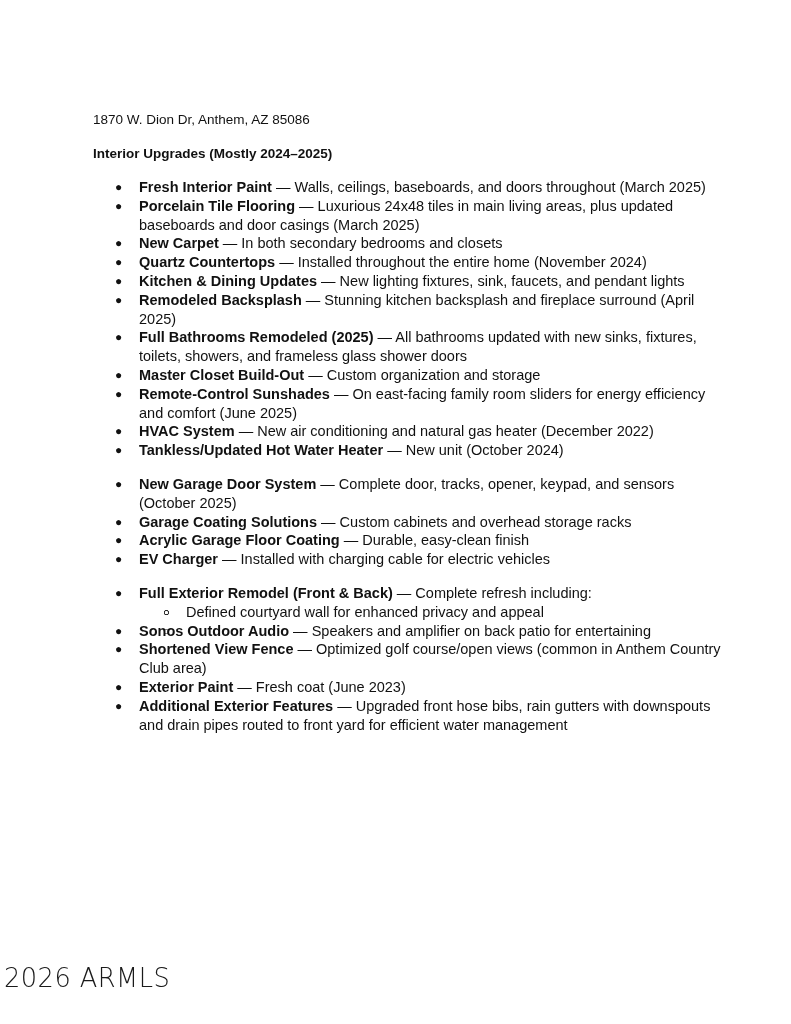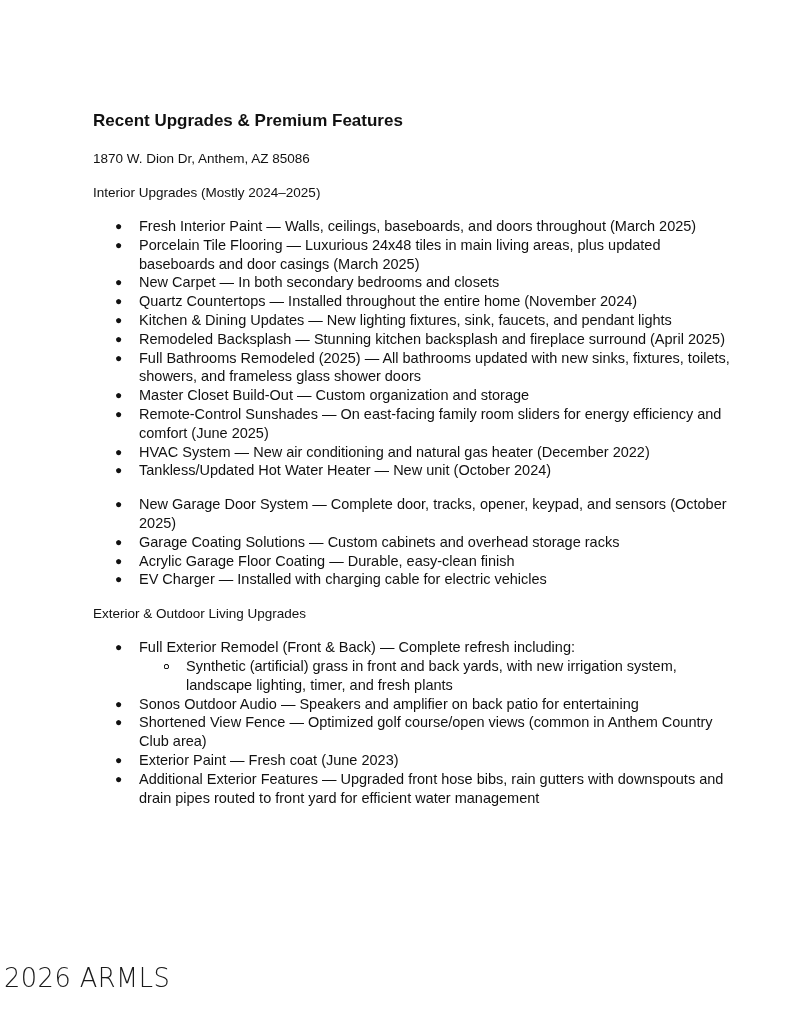--- a/index.html
+++ b/index.html
@@ -28,21 +28,21 @@
       line-height: 22px;
     }
     .address {
       font-size: 13.5px;
       font-weight: normal;
       margin: 0 0 15px 0;
       line-height: 19px;
     }
     .section-heading {
       font-size: 13.5px;
-      font-weight: normal;
+      font-weight: bold;
       margin: 0 0 15px 0;
       line-height: 19px;
     }
     ul.items {
       list-style: none;
       margin: 0 0 15px 0;
       padding: 0;
     }
     ul.items > li {
       position: relative;
@@ -51,21 +51,21 @@
       line-height: 18.8px;
     }
     ul.items > li > .bullet {
       position: absolute;
       left: 22px;
       top: 0;
       font-size: 12px;
       line-height: 18.8px;
     }
     .item-name {
-      font-weight: normal;
+      font-weight: bold;
     }
     ul.sub {
       list-style: none;
       margin: 0;
       padding: 0;
     }
     ul.sub > li {
       position: relative;
       padding-left: 47px;
       margin-left: 0;
@@ -89,21 +89,20 @@
       letter-spacing: 0.5px;
       color: #1a1a1a;
       transform: scaleX(0.95);
       transform-origin: left top;
     }
   </style>
 </head>
 <body>
 
 <div class="page">
-  <div class="title">Recent Upgrades &amp; Premium Features</div>
   <div class="address">1870 W. Dion Dr, Anthem, AZ 85086</div>
   <div id="sections">
       <div class="section-heading">Interior Upgrades (Mostly 2024–2025)</div>
       <ul class="items">
         <li><span class="bullet">●</span><span class="item-name">Fresh Interior Paint</span><span> — </span><span>Walls, ceilings, baseboards, and doors throughout (March 2025)</span></li>
         <li><span class="bullet">●</span><span class="item-name">Porcelain Tile Flooring</span><span> — </span><span>Luxurious 24x48 tiles in main living areas, plus updated baseboards and door casings (March 2025)</span></li>
         <li><span class="bullet">●</span><span class="item-name">New Carpet</span><span> — </span><span>In both secondary bedrooms and closets</span></li>
         <li><span class="bullet">●</span><span class="item-name">Quartz Countertops</span><span> — </span><span>Installed throughout the entire home (November 2024)</span></li>
         <li><span class="bullet">●</span><span class="item-name">Kitchen &amp; Dining Updates</span><span> — </span><span>New lighting fixtures, sink, faucets, and pendant lights</span></li>
         <li><span class="bullet">●</span><span class="item-name">Remodeled Backsplash</span><span> — </span><span>Stunning kitchen backsplash and fireplace surround (April 2025)</span></li>
@@ -112,27 +111,26 @@
         <li><span class="bullet">●</span><span class="item-name">Remote-Control Sunshades</span><span> — </span><span>On east-facing family room sliders for energy efficiency and comfort (June 2025)</span></li>
         <li><span class="bullet">●</span><span class="item-name">HVAC System</span><span> — </span><span>New air conditioning and natural gas heater (December 2022)</span></li>
         <li><span class="bullet">●</span><span class="item-name">Tankless/Updated Hot Water Heater</span><span> — </span><span>New unit (October 2024)</span></li>
       </ul>
       <ul class="items">
         <li><span class="bullet">●</span><span class="item-name">New Garage Door System</span><span> — </span><span>Complete door, tracks, opener, keypad, and sensors (October 2025)</span></li>
         <li><span class="bullet">●</span><span class="item-name">Garage Coating Solutions</span><span> — </span><span>Custom cabinets and overhead storage racks</span></li>
         <li><span class="bullet">●</span><span class="item-name">Acrylic Garage Floor Coating</span><span> — </span><span>Durable, easy-clean finish</span></li>
         <li><span class="bullet">●</span><span class="item-name">EV Charger</span><span> — </span><span>Installed with charging cable for electric vehicles</span></li>
       </ul>
-      <div class="section-heading">Exterior &amp; Outdoor Living Upgrades</div>
       <ul class="items">
         <li><span class="bullet">●</span><span class="item-name">Full Exterior Remodel (Front &amp; Back)</span><span> — </span><span>Complete refresh including:</span><ul class="sub">
             <li><span class="sub-bullet">○</span></li>
             <li><span class="sub-bullet">○</span></li>
+            <li><span class="sub-bullet">○</span><span>Defined courtyard wall for enhanced privacy and appeal</span></li>
             <li><span class="sub-bullet">○</span></li>
-            <li><span class="sub-bullet">○</span><span>Synthetic (artificial) grass in front and back yards, with new irrigation system, landscape lighting, timer, and fresh plants</span></li>
           </ul></li>
         <li><span class="bullet">●</span><span class="item-name">Sonos Outdoor Audio</span><span> — </span><span>Speakers and amplifier on back patio for entertaining</span></li>
         <li><span class="bullet">●</span><span class="item-name">Shortened View Fence</span><span> — </span><span>Optimized golf course/open views (common in Anthem Country Club area)</span></li>
         <li><span class="bullet">●</span><span class="item-name">Exterior Paint</span><span> — </span><span>Fresh coat (June 2023)</span></li>
         <li><span class="bullet">●</span><span class="item-name">Additional Exterior Features</span><span> — </span><span>Upgraded front hose bibs, rain gutters with downspouts and drain pipes routed to front yard for efficient water management</span></li>
       </ul>
     </div>
 </div>
 
 <div class="watermark">2026 ARMLS</div>

